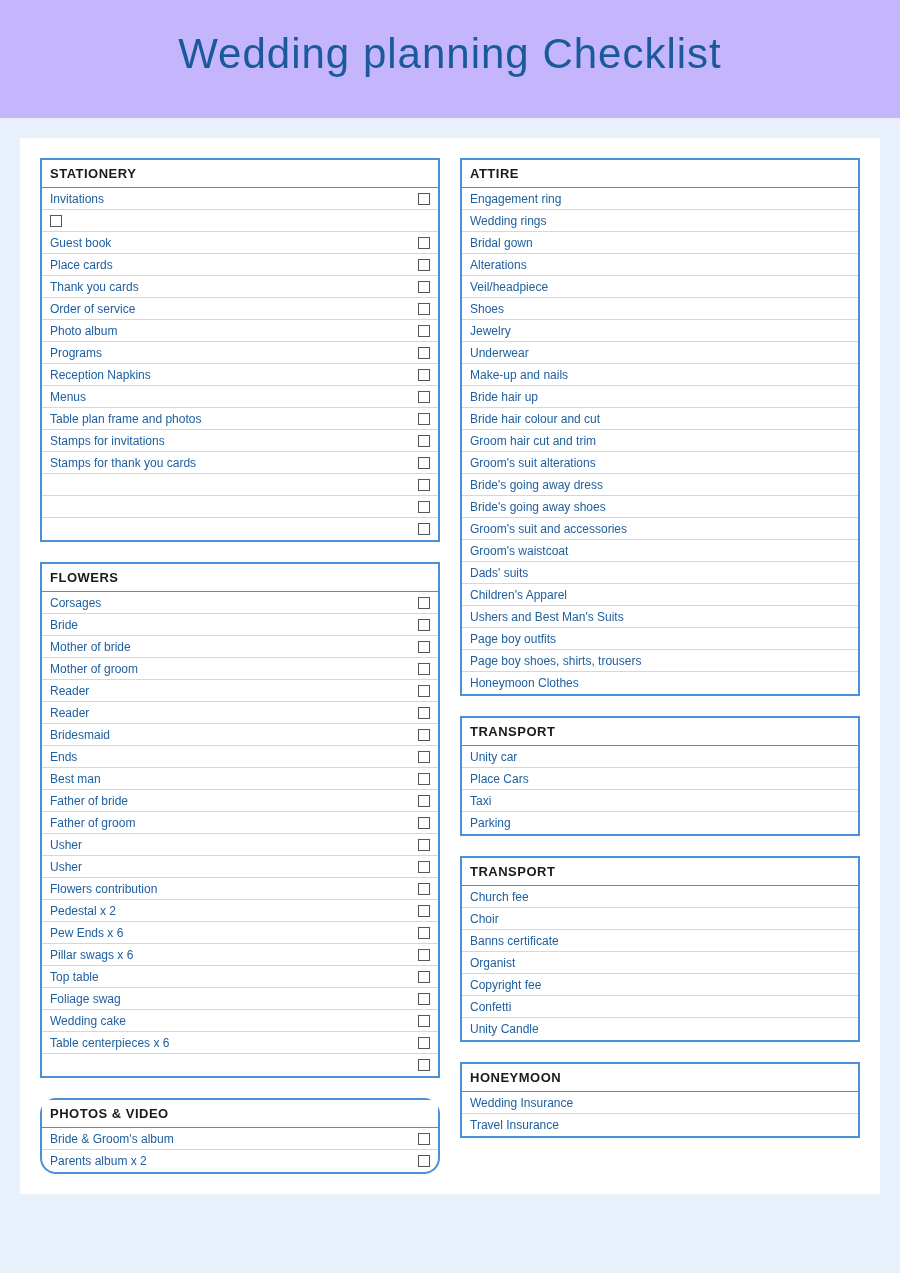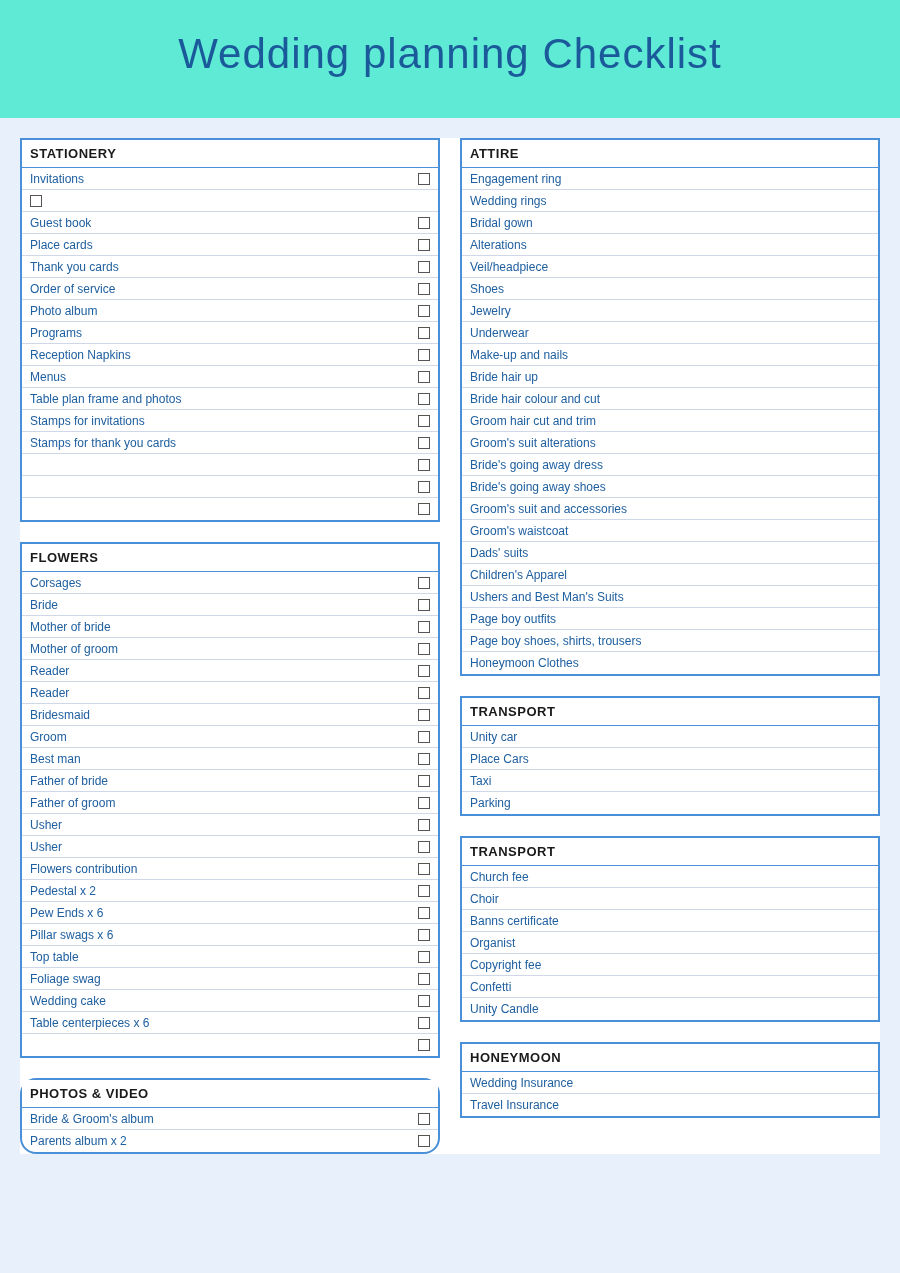--- a/index.html
+++ b/index.html
@@ -3,34 +3,35 @@
   <meta charset="utf-8">
   <style>
     * { box-sizing: border-box; margin: 0; padding: 0; }
     body {
       background: #e8f0fb;
       font-family: Arial, sans-serif;
       width: 900px;
       min-height: 1273px;
     }
     .header {
-      background: #5eead4;
+      background: #c4b5fd;
       text-align: center;
       padding: 30px 20px 40px;
       margin-bottom: 20px;
     }
     .header h1 {
       font-size: 42px;
       color: #1a5a9a;
       font-weight: 300;
       letter-spacing: 1px;
     }
     .main-content {
       background: white;
       margin: 0 20px 20px;
+      padding: 20px;
       display: grid;
       grid-template-columns: 1fr 1fr;
       gap: 20px;
     }
     .section {
       border: 2px solid #4a90d9;
       margin-bottom: 0;
     }
     .section-title {
       background: white;
@@ -173,21 +174,21 @@
           </div>
           <div class="checklist-item">
             <span class="item-label">Reader</span>
             <div class="checkbox"></div>
           </div>
           <div class="checklist-item">
             <span class="item-label">Bridesmaid</span>
             <div class="checkbox"></div>
           </div>
           <div class="checklist-item">
-            <span class="item-label">Groom</span>
+            <span class="item-label">Ends</span>
             <div class="checkbox"></div>
           </div>
           <div class="checklist-item">
             <span class="item-label">Best man</span>
             <div class="checkbox"></div>
           </div>
           <div class="checklist-item">
             <span class="item-label">Father of bride</span>
             <div class="checkbox"></div>
           </div>

